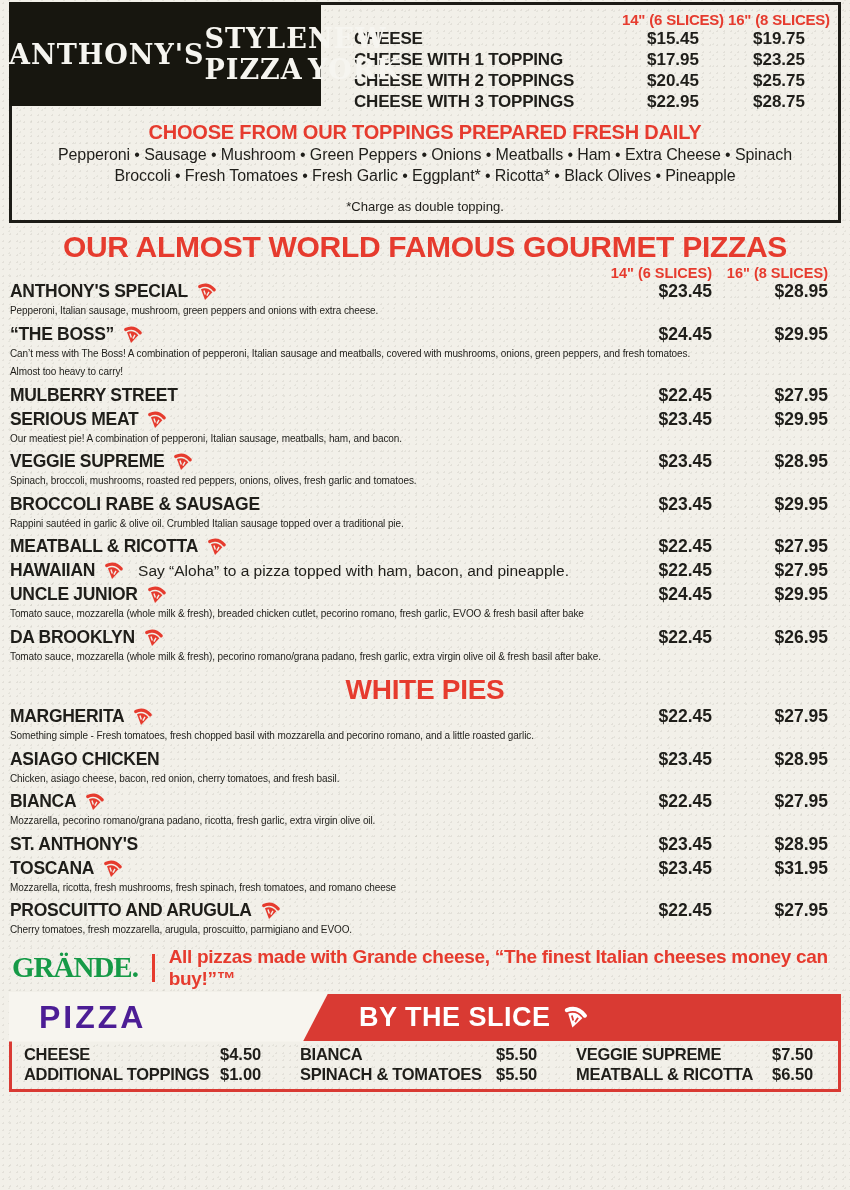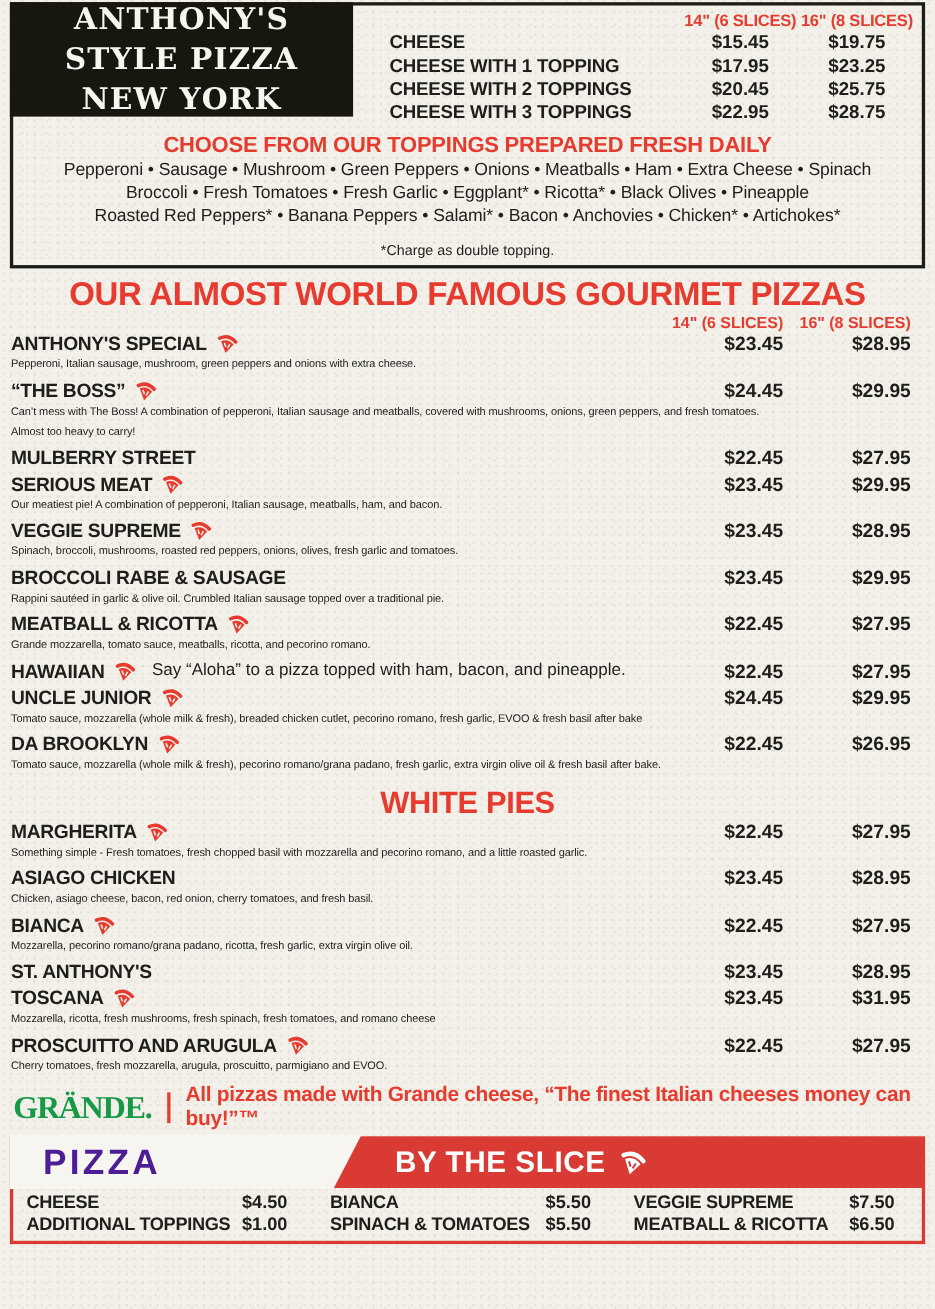--- a/index.html
+++ b/index.html
@@ -20,21 +20,21 @@
   .top-box {
     position:relative; margin:2px 9px 0;
     border:3px solid #1c1b16;
     padding:4px 6px 6px;
     min-height:212px;
   }
   .brand-box {
     position:absolute; left:-3px; top:-3px;
     width:312px; height:104px;
     background:#17160f; color:#f6f5f0;
-    display:flex; flex-direction:column; justify-content:space-between; align-items:center;
+    display:flex; justify-content:flex-start; align-items:center;
     font-family:"DejaVu Serif", serif; font-weight:bold;
     font-size:27px; line-height:31px; letter-spacing:1px;
   }
   .cheese-table { margin-left:336px; margin-top:2px; }
   .ct-row { display:grid; grid-template-columns:1fr 106px 106px; align-items:baseline; }
   .ct-head { font-size:15px; font-weight:bold; color:#e63b2e; text-align:center; letter-spacing:-0.2px; }
   .ct-name { font-size:17px; font-weight:bold; letter-spacing:-0.2px; line-height:21px;}
   .ct-price { font-size:17px; font-weight:bold; text-align:center; line-height:21px;}
   .toppings { text-align:center; margin-top:9px; }
   .toppings-title { font-size:20px; font-weight:bold; color:#e63b2e; letter-spacing:-0.2px; }
@@ -135,21 +135,20 @@
     </div>
 
     <div class="toppings">
       <div class="toppings-title">CHOOSE FROM OUR TOPPINGS PREPARED FRESH DAILY</div>
       <div>
 
           <div class="toppings-line">Pepperoni • Sausage • Mushroom • Green Peppers • Onions • Meatballs • Ham • Extra Cheese • Spinach</div>
 
           <div class="toppings-line">Broccoli • Fresh Tomatoes • Fresh Garlic • Eggplant* • Ricotta* • Black Olives • Pineapple</div>
 
-          <div class="toppings-line">Roasted Red Peppers* • Banana Peppers • Salami* • Bacon • Anchovies • Chicken* • Artichokes*</div>
         </div>
       <div class="toppings-foot">*Charge as double topping.</div>
     </div>
   </div>
 
   <div>
     <div class="section-title">OUR ALMOST WORLD FAMOUS GOURMET PIZZAS</div>
     <div class="size-header">
       <span class="s14">14" (6 SLICES)</span>
       <span class="s16">16" (8 SLICES)</span>
@@ -269,21 +268,20 @@
                   <path d="M3.9 8.4 Q10 4.6 16.2 9.8 L9.7 19 Z" fill="#e63b2e"></path>
                   <path d="M7.2 9.4 L9.2 13.2" stroke="#f2f0e9" stroke-width="1.5"></path>
                   <path d="M12.6 10 L11 14.2" stroke="#f2f0e9" stroke-width="1.5"></path>
                 </svg>
               </span>
 
             </div>
             <div class="p p14">$22.45</div>
             <div class="p p16">$27.95</div>
           </div>
-          <div class="item-desc">Grande mozzarella, tomato sauce, meatballs, ricotta, and pecorino romano.</div>
         </div>
 
         <div class="item">
           <div class="item-head">
             <div class="item-name-wrap">
               <span class="item-name">HAWAIIAN</span>
               <span class="pizza-icon">
                 <svg width="19" height="19" viewBox="0 0 20 20">
                   <path d="M2.2 5.8 Q10 0.6 17.8 7.2" stroke="#e63b2e" stroke-width="3.4" fill="none" stroke-linecap="round"></path>
                   <path d="M3.9 8.4 Q10 4.6 16.2 9.8 L9.7 19 Z" fill="#e63b2e"></path>

